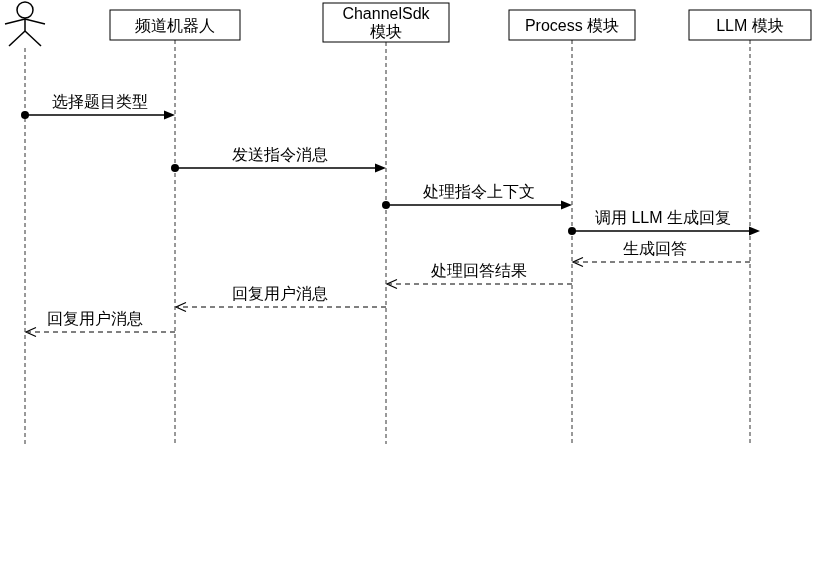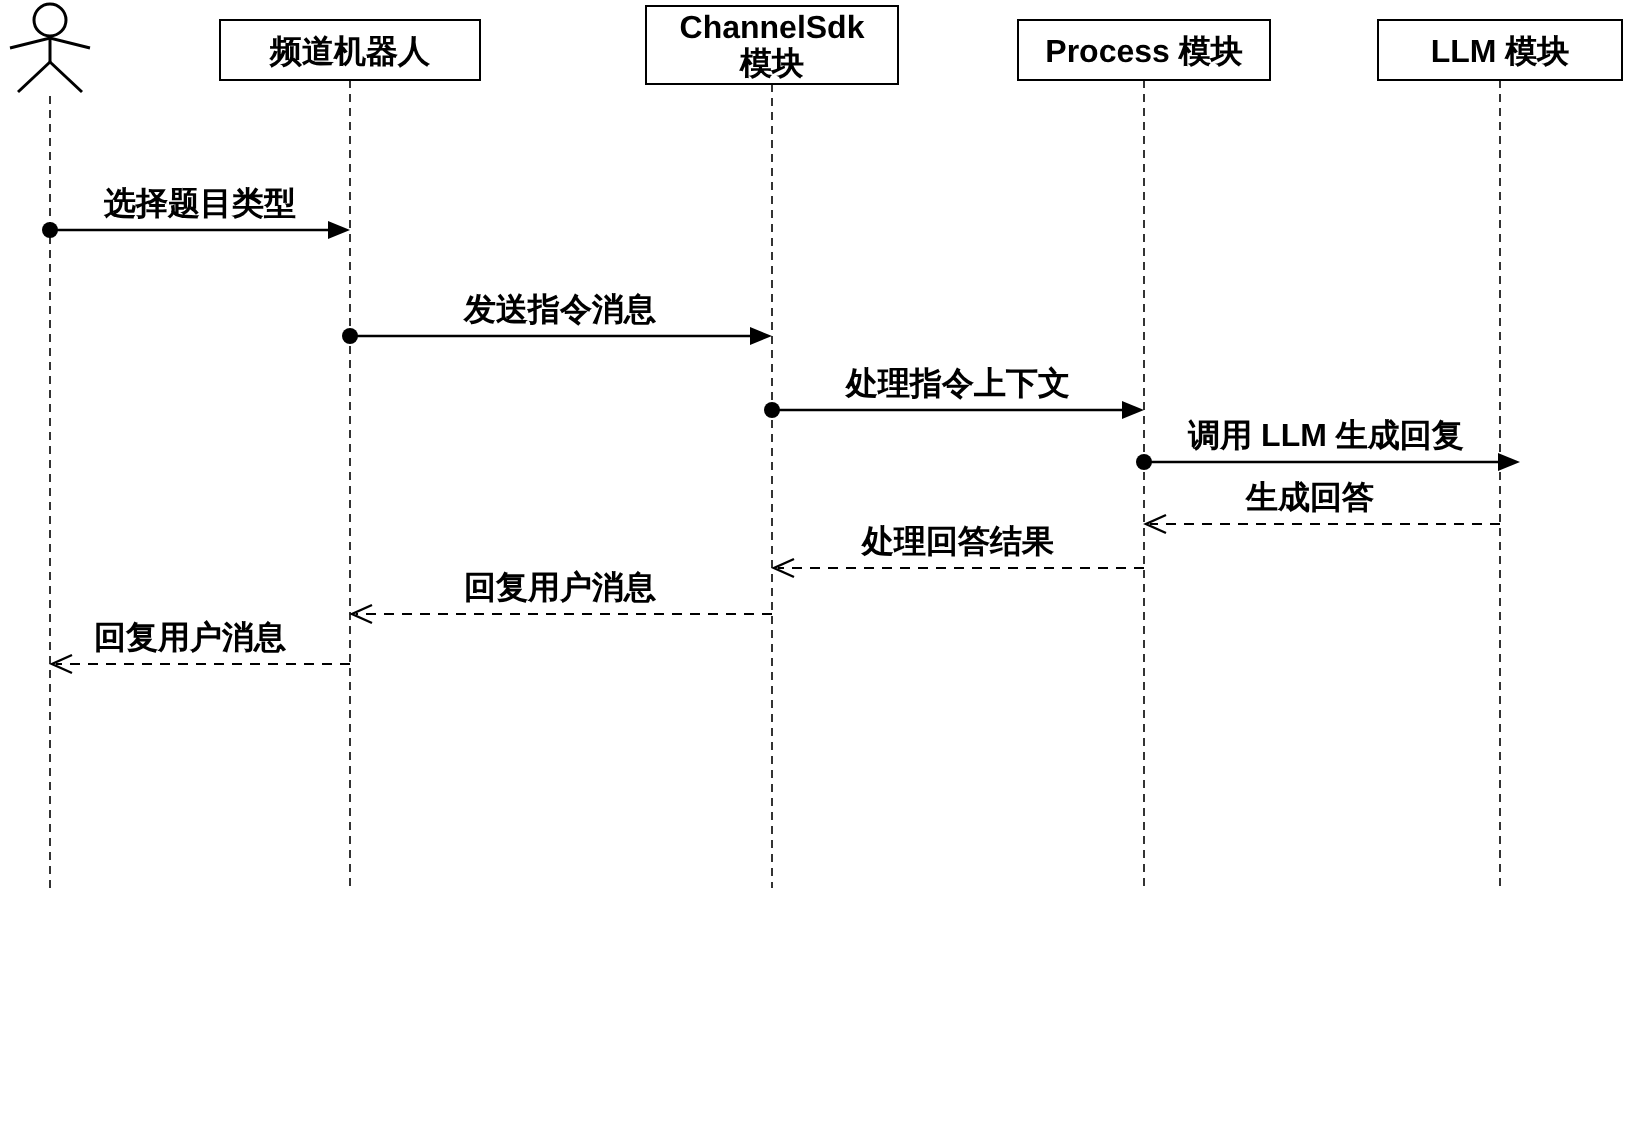--- a/index.html
+++ b/index.html
@@ -6,21 +6,20 @@
     margin: 0;
     padding: 0;
     background: #ffffff;
   }
   #canvas {
     position: relative;
     width: 822px;
     height: 444px;
     background: #ffffff;
     font-family: "Liberation Sans", "DejaVu Sans", sans-serif;
-    font-weight: bold;
   }
   svg text {
     font-family: "Liberation Sans", "DejaVu Sans", sans-serif;
     font-size: 16px;
     fill: #000000;
   }
   .box {
     fill: #ffffff;
     stroke: #000000;
     stroke-width: 1;

